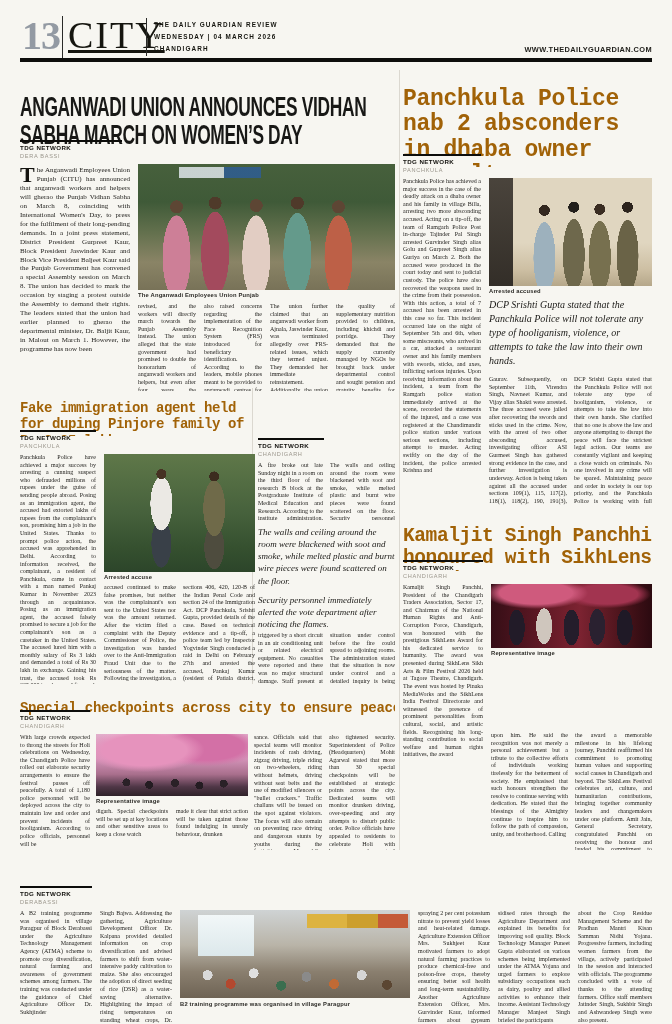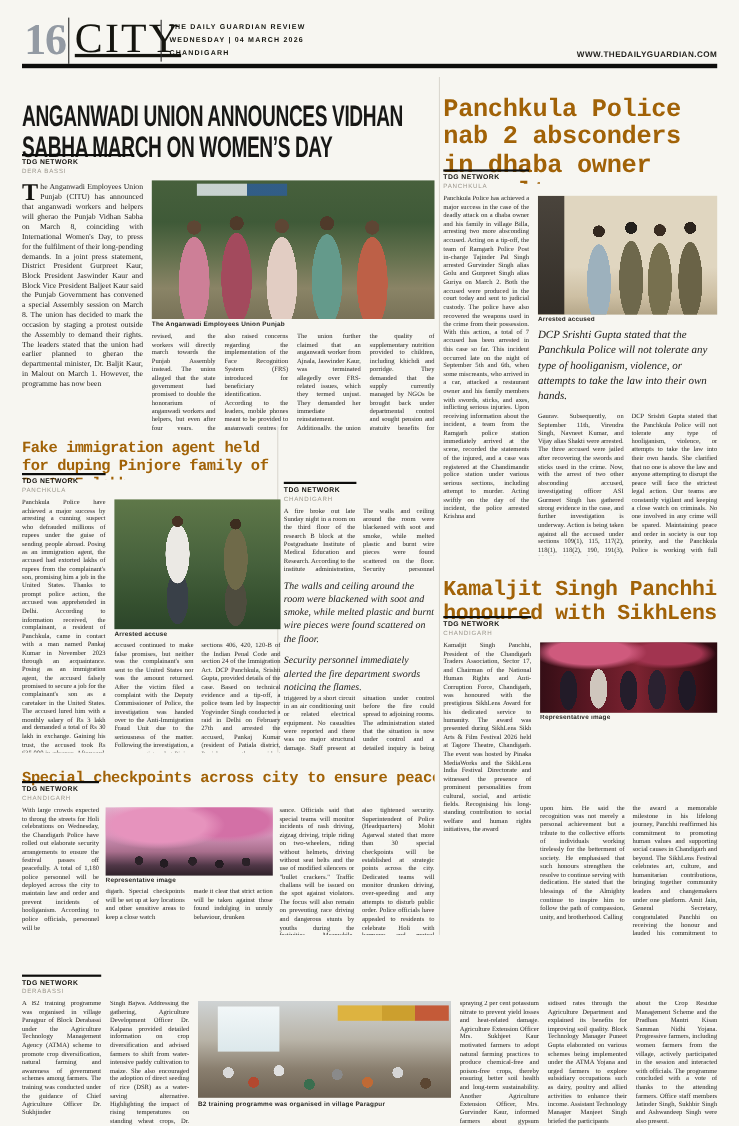--- a/index.html
+++ b/index.html
@@ -100,21 +100,21 @@
     radial-gradient(circle 5px at 90% 85%, #5b4632 98%, transparent),
     linear-gradient(180deg,#cfd3d4 0%,#b9b4a8 40%,#8a7f6f 70%,#6e6354 100%);}
   .ph-g .gwin{left:8%;top:6%;width:24%;height:46%;background:linear-gradient(#f2f7f8,#dce8eb);}
   .ph-g .gban{right:1%;top:4%;width:44%;height:17%;background:linear-gradient(90deg,#ddb340 0 40%,#cc9f2e 40% 70%,#c45a38 70% 100%);}
 </style>
 </head>
 <body>
 
 <div class="page">
 
-  <div class="abs pageno" style="left:22px;top:12px;">16</div>
+  <div class="abs pageno" style="left:22px;top:12px;">13</div>
   <div class="abs hdr-div" style="left:62px;top:16px;height:42px;"></div>
   <div class="abs section" style="left:68px;top:13px;text-decoration:underline;">CITY</div>
   <div class="abs hdr-div" style="left:146px;top:18px;height:38px;"></div>
   <div class="abs mast" style="left:154px;top:19px;">
     <div>THE DAILY GUARDIAN REVIEW</div>
     <div>WEDNESDAY | 04 MARCH 2026</div>
     <div>CHANDIGARH</div>
   </div>
   <div class="abs site" style="right:20px;top:45px;">WWW.THEDAILYGUARDIAN.COM</div>
   <div class="abs rule" style="left:20px;top:58px;width:632px;height:3.5px;"></div>
@@ -169,21 +169,21 @@
   </section>
 
   <section class="abs" style="left:258px;top:388px;width:137px;height:296px;">
     <div class="byline" style="left:0;top:50px;width:66px;">
       <span class="net">TDG NETWORK</span>
       <span class="place">CHANDIGARH</span>
     </div>
     <div class="col b6" style="left:0;top:74px;width:65px;height:58px;">A fire broke out late Sunday night in a room on the third floor of the research B block at the Postgraduate Institute of Medical Education and Research. According to the institute administration, the blaze is suspected to have been</div>
     <div class="col b6" style="left:72px;top:74px;width:65px;height:58px;">The walls and ceiling around the room were blackened with soot and smoke, while melted plastic and burnt wire pieces were found scattered on the floor. Security personnel immediately alerted the fire department after noticing the flames. Firefighters reached the spot and brought the</div>
     <div class="pull" style="left:0;top:138px;width:137px;height:66px;font-size:9px;line-height:1.35;">The walls and ceiling around the room were blackened with soot and smoke, while melted plastic and burnt wire pieces were found scattered on the floor.</div>
-    <div class="pull" style="left:0;top:206px;width:137px;height:34px;font-size:9px;line-height:1.35;">Security personnel immediately alerted the fire department swords noticing the flames.</div>
+    <div class="pull" style="left:0;top:206px;width:137px;height:34px;font-size:9px;line-height:1.35;">Security personnel immediately alerted the vote department after noticing the flames.</div>
     <div class="col b6" style="left:0;top:244px;width:65px;height:52px;">triggered by a short circuit in an air conditioning unit or related electrical equipment. No casualties were reported and there was no major structural damage. Staff present at the site said the external air conditioning unit was completely charred.</div>
     <div class="col b6" style="left:72px;top:244px;width:65px;height:52px;">situation under control before the fire could spread to adjoining rooms. The administration stated that the situation is now under control and a detailed inquiry is being conducted to determine the exact cause of the electrical failure.</div>
   </section>
 
   <section class="abs" style="left:403px;top:510px;width:249px;height:340px;">
     <h2 class="hl hl-e" style="left:0;top:0;width:249px;height:45px;">Kamaljit Singh Panchhi honoured with SikhLens Award</h2>
     <div class="byline" style="left:0;top:50px;width:80px;">
       <span class="net">TDG NETWORK</span>
       <span class="place">CHANDIGARH</span>
     </div>

